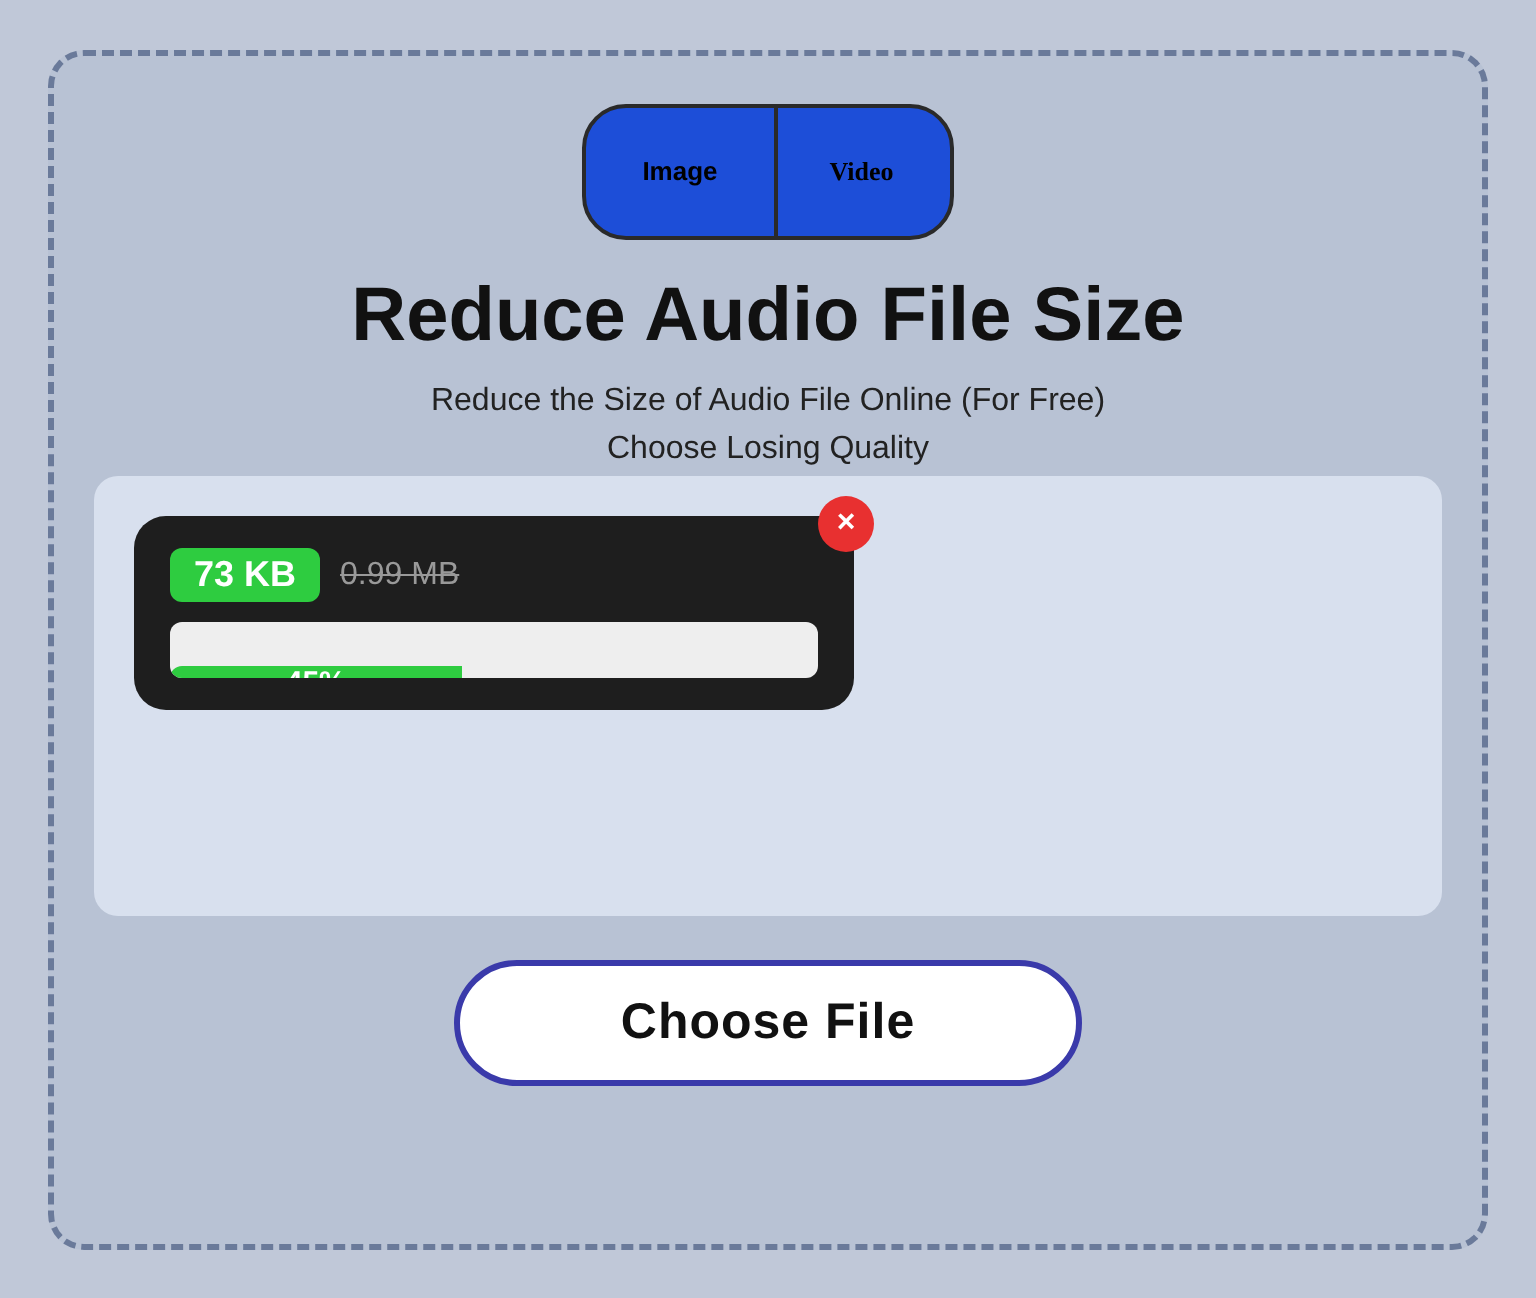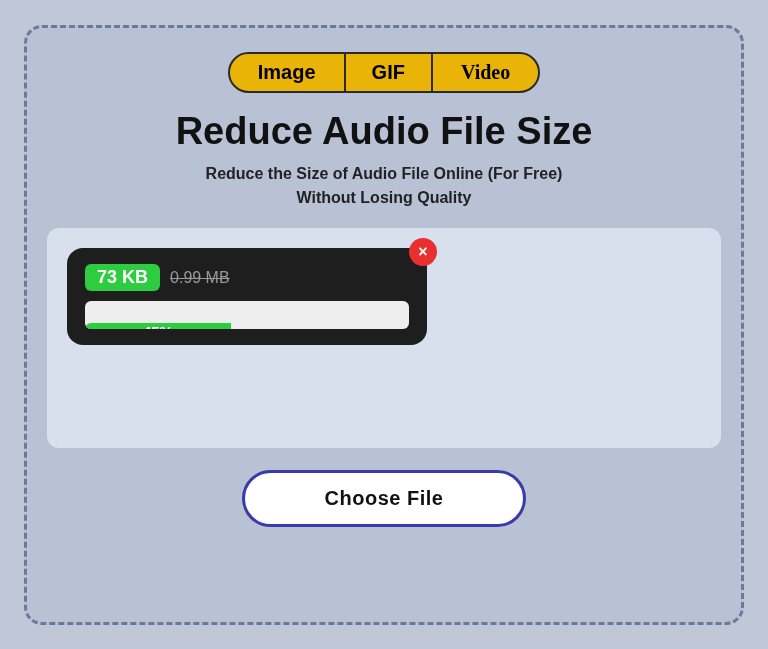--- a/index.html
+++ b/index.html
@@ -29,24 +29,24 @@
 
     
     .tab-bar {
       display: flex;
       flex-direction: row;
       gap: 0;
       margin-bottom: 18px;
     }
 
     .tab {
-      background: #eab308;
+      background: #1d4ed8;
       border: 2.5px solid #2a2a2a;
-      padding: 7px 28px;
-      font-size: 20px;
+      padding: 24px 28px;
+      font-size: 13px;
       font-weight: bold;
       cursor: pointer;
       border-radius: 22px;
       margin: 0 -2px;
     }
 
     .tab:first-child {
       border-radius: 22px 0 0 22px;
       z-index: 1;
     }
@@ -63,24 +63,24 @@
       font-size: 38px;
       font-weight: 900;
       color: #111;
       text-align: right;
       margin-bottom: 10px;
       line-height: 1.1;
     }
 
     .subtitle {
       font-size: 16px;
-      font-weight: bold;
+      font-weight: normal;
       color: #222;
       text-align: center;
-      margin-bottom: 18px;
+      margin-bottom: 1px;
       line-height: 1.5;
     }
 
     
     .upload-area {
       width: 100%;
       background: #d8e0ee;
       border-radius: 12px;
       padding: 20px;
       min-height: 220px;
@@ -228,43 +228,42 @@
       font-weight: 900;
       font-size: 15px;
     }
 
     
     .choose-file-btn {
       background: white;
       border: 3px solid #3a3aaa;
       border-radius: 50px;
       padding: 14px 80px;
-      font-size: 20px;
+      font-size: 25px;
       font-weight: 900;
       color: #111;
       cursor: pointer;
       letter-spacing: 0.5px;
     }
   </style>
 </head>
 <body>
 
 <div class="outer-card">
 
   <div class="tab-bar">
     <button class="tab">Image</button>
-    <button class="tab">GIF</button>
     <button class="tab">Video</button>
   </div>
 
   <h1 class="main-title">Reduce Audio File Size</h1>
 
   <p class="subtitle">
     <span>Reduce the Size of Audio File Online (For Free)</span><br>
-    <span>Without Losing Quality</span>
+    <span>Choose Losing Quality</span>
   </p>
 
   <div class="upload-area">
 
     <div class="audio-card">
       <button class="close-btn">×</button>
 
 
 
       <div class="size-row">

